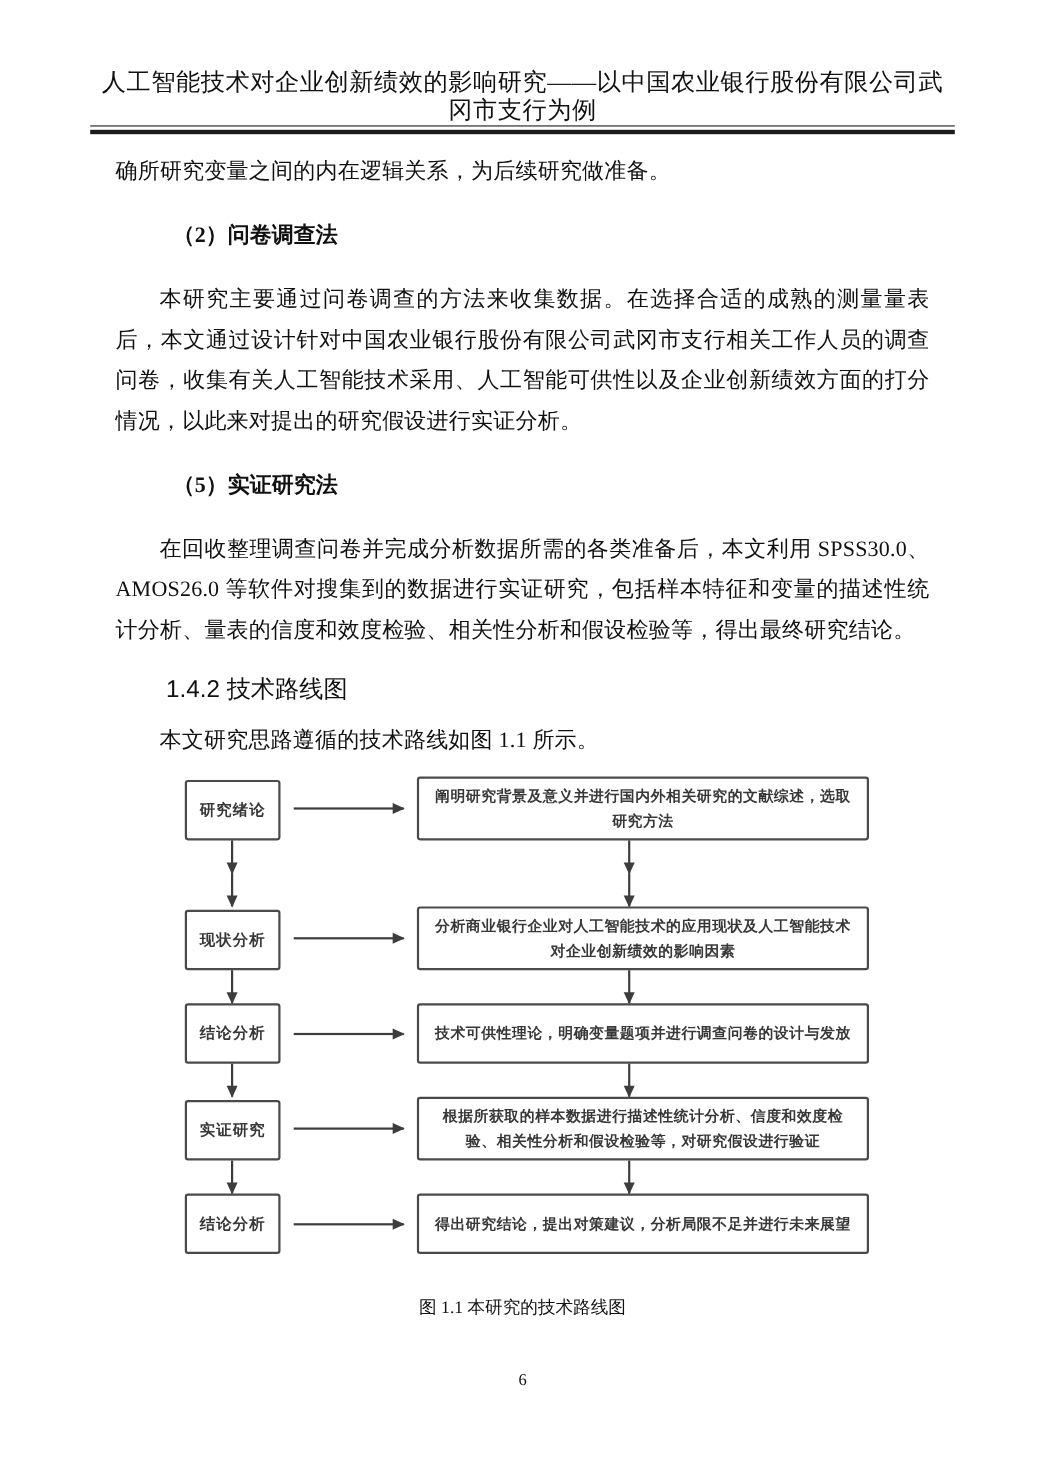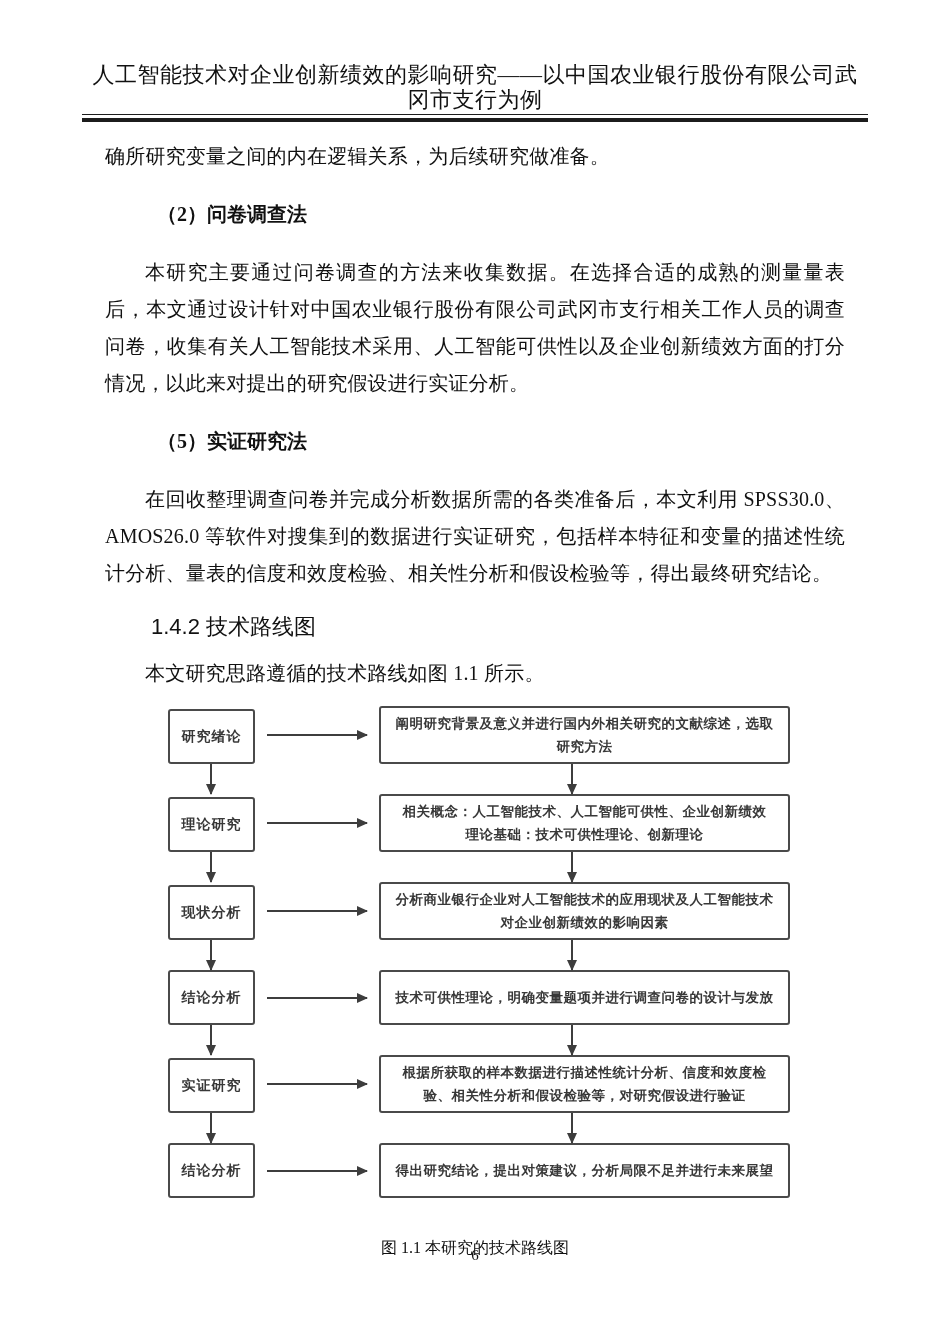--- a/index.html
+++ b/index.html
@@ -134,30 +134,20 @@
     <div class="flow-desc">
       <span class="flow-desc-text">阐明研究背景及意义并进行国内外相关研究的文献综述，选取研究方法</span>
     </div>
   </div>
 
   <div class="flow-connector">
     <span class="flow-varrow pos-left"></span>
     <span class="flow-varrow pos-right"></span>
   </div>
 
-  <div class="flow-row">
-    <div class="flow-stage">
-      <span class="flow-stage-label">理论研究</span>
-    </div>
-    <div class="flow-harrow"></div>
-    <div class="flow-desc">
-      <span class="flow-desc-text">相关概念：人工智能技术、人工智能可供性、企业创新绩效
-理论基础：技术可供性理论、创新理论</span>
-    </div>
-  </div>
 
   <div class="flow-connector">
     <span class="flow-varrow pos-left"></span>
     <span class="flow-varrow pos-right"></span>
   </div>
 
   <div class="flow-row">
     <div class="flow-stage">
       <span class="flow-stage-label">现状分析</span>
     </div>

